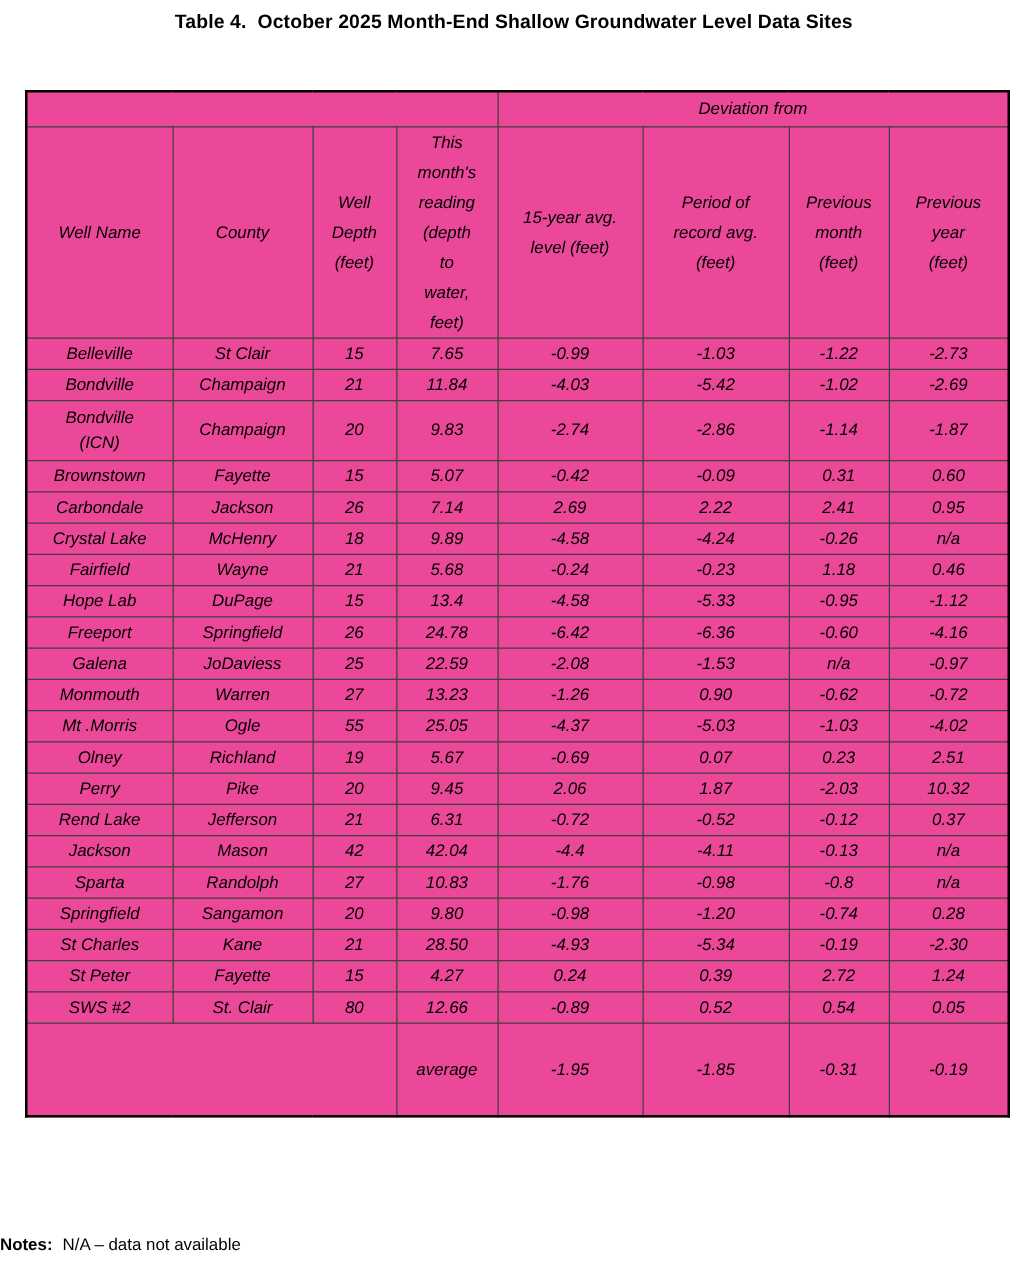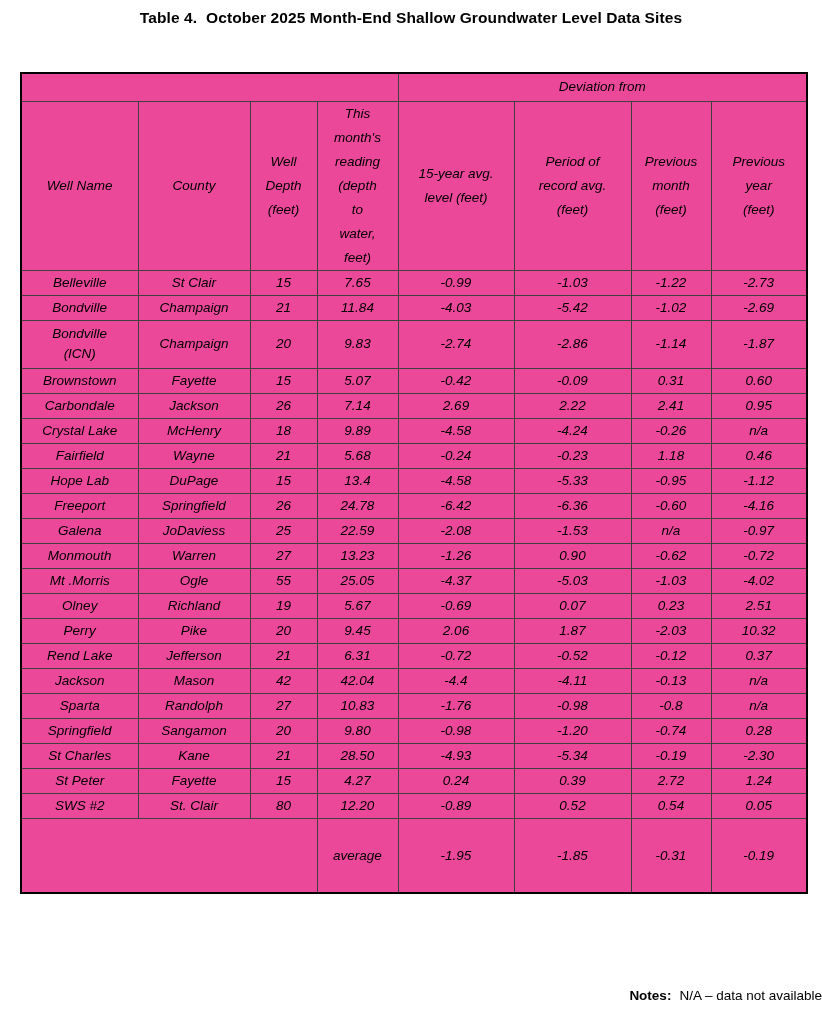--- a/index.html
+++ b/index.html
@@ -38,21 +38,21 @@
   tbody tr      { height:25px; }
   tbody tr.tall { height:48px; }
   tbody td { line-height:20px; }
   td.name-cell, td.county-cell { white-space:pre-line; }
   td.valign-bottom { vertical-align:bottom; padding-bottom:3px; }
 
   tr.avg-row { height:75px;margin-top:20px; }
 
   .notes {
     position:absolute; top:988px; left:0; width:100%;
-    text-align:right; font-size:13.5px;padding-left:15px;
+    text-align:left; font-size:13.5px;
   }
   .notes .notes-label { font-weight:700; }
   .notes .notes-text  { margin-left:8px; }
 </style>
 </head>
 <body>
 
 <div class="page">
 
   <div class="title">Table 4.  October 2025 Month-End Shallow Groundwater Level Data Sites</div>
@@ -298,21 +298,21 @@
           <td>4.27</td>
           <td>0.24</td>
           <td>0.39</td>
           <td>2.72</td>
           <td>1.24</td>
         </tr>
         <tr>
           <td class="name-cell">SWS #2</td>
           <td class="county-cell">St. Clair</td>
           <td>80</td>
-          <td>12.20</td>
+          <td>12.66</td>
           <td>-0.89</td>
           <td>0.52</td>
           <td>0.54</td>
           <td>0.05</td>
         </tr>
       </tbody>
     <tfoot>
       <tr class="avg-row">
         <td colspan="3"></td>
         <td>average</td>

